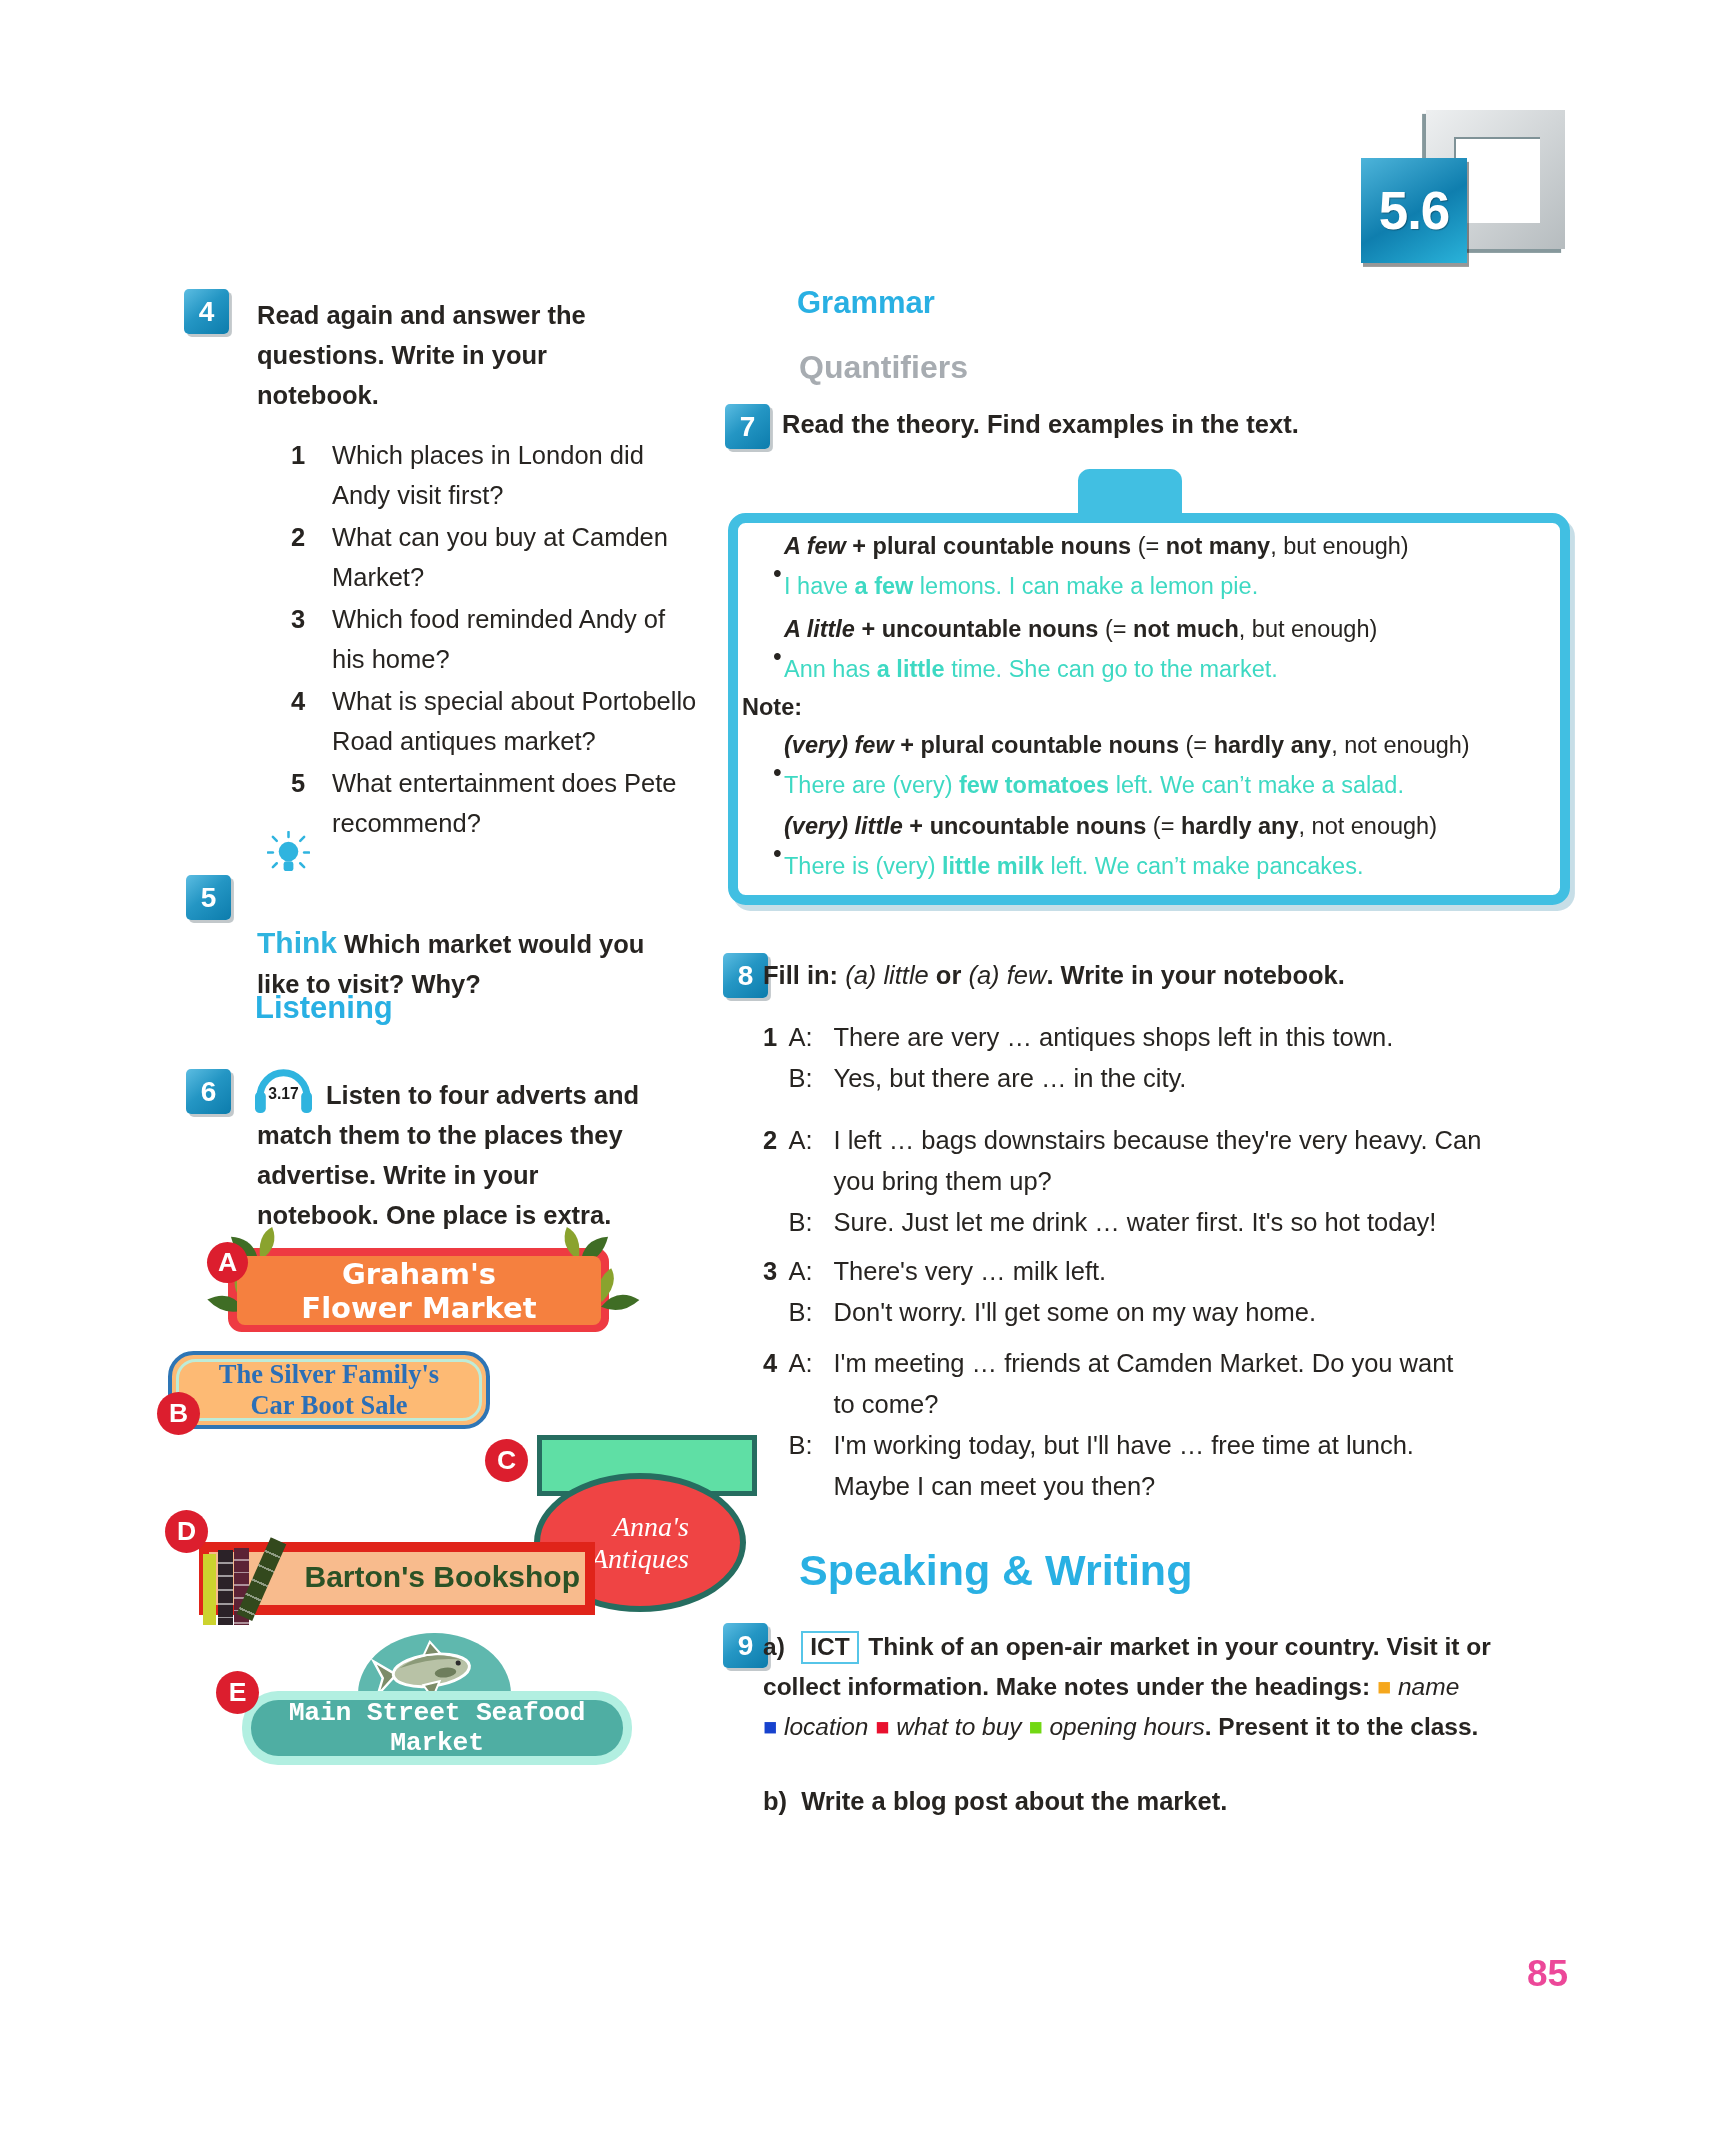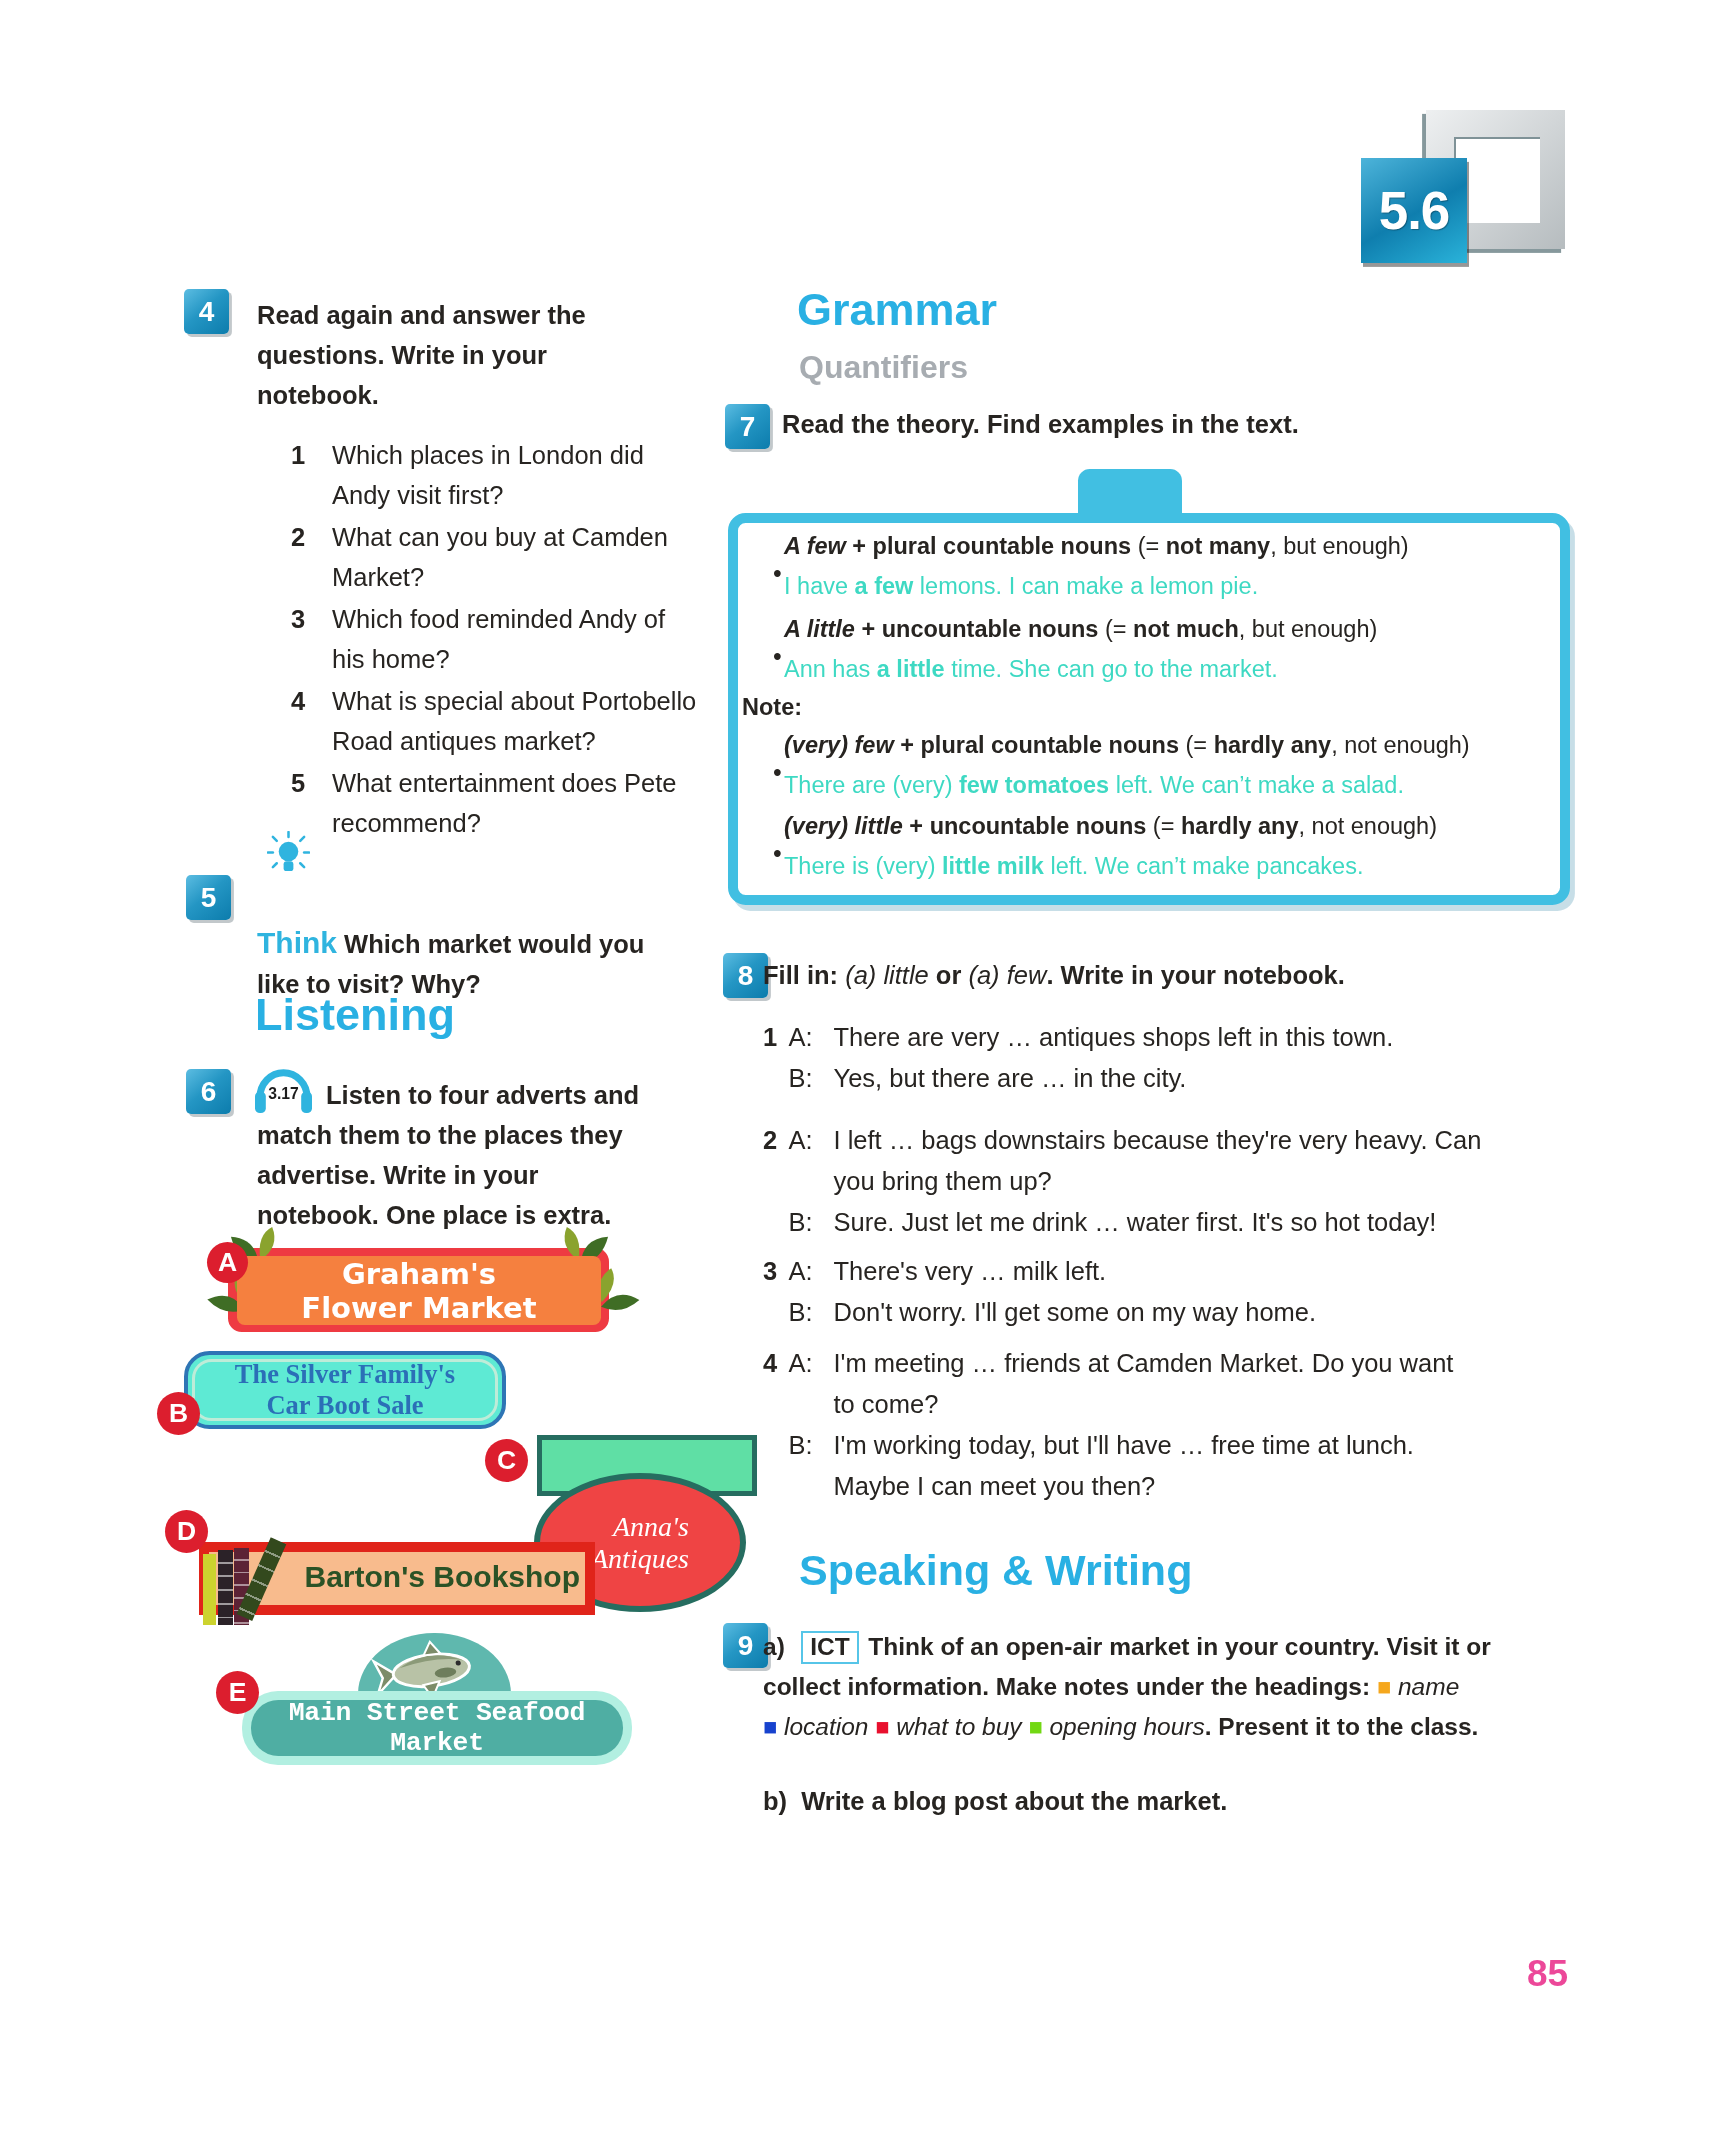--- a/index.html
+++ b/index.html
@@ -7,21 +7,21 @@
         font-family:"Liberation Sans",sans-serif;color:#272421;overflow:hidden;}
   .abs{position:absolute;}
   
   .num-badge{width:45px;height:45px;border-radius:4.9px;
     background:linear-gradient(140deg,#5cbde2 0%,#2496c4 45%,#0c7cac 100%);
     color:#fff;font-weight:bold;font-size:28px;display:flex;align-items:center;justify-content:center;
     box-shadow:2.9px 2.9px 0 rgba(120,132,140,.45);}
   
   .txt{white-space:pre-line;line-height:40px;font-size:25.5px;}
   .bold{font-weight:bold;}
-  .heading{color:#29B0E3;font-weight:bold;font-size:45px;line-height:1;}
+  .heading{color:#29B0E3;font-weight:bold;font-size:31px;line-height:1;}
   .subheading{color:#A7ACB1;font-weight:bold;font-size:32px;line-height:1;}
   
   .b{font-weight:bold;}
   .i{font-style:italic;}
   .bi{font-weight:bold;font-style:italic;}
   .ict{border:2px solid #56C5E8;padding:0 6.9px 2px 6.9px;font-weight:bold;margin:0 2.9px;}
   .sq{font-style:normal;font-size:23.5px;}
   .sq.o{color:#F5A71D;} .sq.bl{color:#1742CE;} .sq.r{color:#E8102E;} .sq.g{color:#72D813;}
   .rich{white-space:pre-line;}
   
@@ -143,21 +143,21 @@
       <path d="M36 44 Q14 40 8 16 Q34 18 36 44Z" fill="#3f6d25"></path>
   </svg>
   <div class="abs center-txt" style="left:237px;top:1256px;width:364px;height:69px;background:#F5803F;border-radius:7.8px;z-index:5;">
     <span style="white-space:pre-line;color:#fff;font-weight:bold;font-size:29px;line-height:34px;font-family:'DejaVu Sans',sans-serif;">Graham's
 Flower Market</span>
   </div>
   <div class="adv-letter" style="left:207px;top:1242px;width:41px;height:41px;">
     <span>A</span>
   </div>
 
-  <div class="abs" style="left:184px;top:1351px;width:322px;height:78px;background:#5eead4;border:4.9px solid #2E75B5;border-radius:25.5px;box-sizing:border-box;z-index:3;">
+  <div class="abs" style="left:168px;top:1351px;width:322px;height:78px;background:#fdba74;border:4.9px solid #2E75B5;border-radius:25.5px;box-sizing:border-box;z-index:3;">
     <div class="abs center-txt" style="left:3.9px;top:3.9px;right:3.9px;bottom:3.9px;border:3.9px solid #BEECD8;border-radius:19.6px;">
       <span style="white-space:pre-line;color:#2B6FB7;font-weight:bold;font-size:26.5px;line-height:31px;font-family:'Liberation Serif',serif;">The Silver Family's
 Car Boot Sale</span>
     </div>
   </div>
   <div class="adv-letter" style="left:157px;top:1392px;">
     <span>B</span>
   </div>
 
   <div class="abs" style="left:537px;top:1435px;width:220px;height:61px;background:#5FDFA5;border:5.9px solid #266D60;box-sizing:border-box;z-index:2;"></div>

